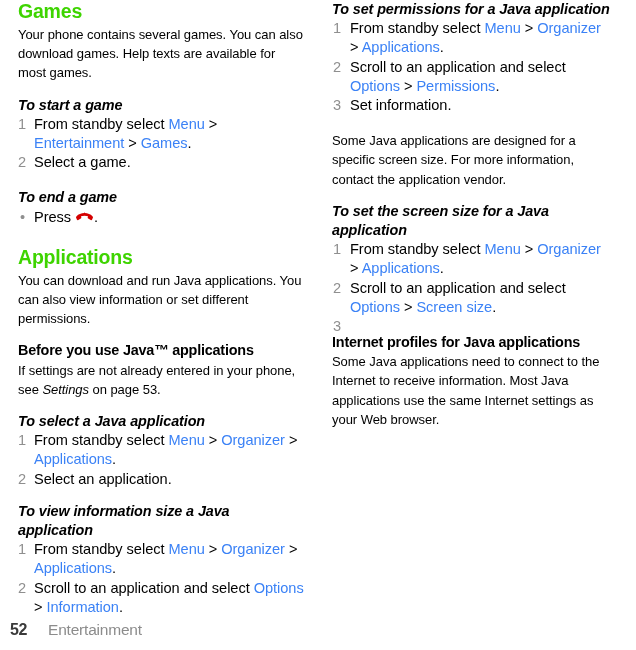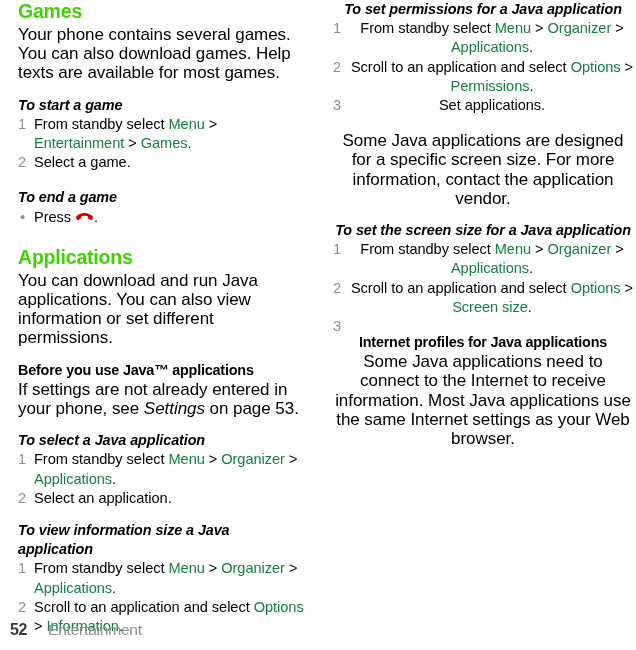--- a/index.html
+++ b/index.html
@@ -26,35 +26,34 @@
     width: 636px;
   }
   .col {
     width: 318px;
     box-sizing: border-box;
     padding-left: 18px;
     padding-right: 12px;
   }
   .col-right {
     padding-left: 14px;
-    padding-right: 2px;
-    text-align: center;
+    padding-right: 24px;
   }
 
   
   .h1 {
     font-size: 19.5px;
     font-weight: bold;
     color: #3ed400;
     line-height: 22px;
     margin: 0 0 3px 0;
     letter-spacing: -0.2px;
   }
   .body-para {
-    font-size: 17px;
+    font-size: 13px;
     line-height: 19.2px;
     margin: 0;
     letter-spacing: -0.05px;
   }
   .h-task {
     font-size: 14.4px;
     font-weight: bold;
     font-style: italic;
     line-height: 19.2px;
     margin: 0;
@@ -93,21 +92,21 @@
     position: absolute;
     left: 2px;
     top: 0;
     color: #8f8f8f;
     font-size: 14.6px;
     line-height: 19.2px;
   }
   .col-right .step { padding-left: 18px; }
   .col-right .step .num { left: 1px; }
 
-  .mi { color: #15803d; }
+  .mi { color: #3b82f6; }
   .it { font-style: italic; }
 
   
   .endcall-icon {
     display: inline-block;
     width: 17px;
     height: 11px;
     vertical-align: -1px;
     margin: 0 1px;
   }
@@ -206,21 +205,21 @@
 
     </div>
 
     <div class="col col-right">
 
       <div class="h-task">To set permissions for a Java application</div>
 
       <ol class="steps">
           <li class="step"><span class="num">1</span><span>From standby select </span><span class="mi">Menu</span><span> &gt; </span><span class="mi">Organizer</span><span> &gt; </span><span class="mi">Applications</span><span>.</span></li>
           <li class="step"><span class="num">2</span><span>Scroll to an application and select </span><span class="mi">Options</span><span> &gt; </span><span class="mi">Permissions</span><span>.</span></li>
-          <li class="step"><span class="num">3</span><span>Set applications.</span></li>
+          <li class="step"><span class="num">3</span><span>Set information.</span></li>
         </ol>
 
       <div class="gap-l"></div>
 
 
       <div class="body-para">Some Java applications are designed for a specific screen size. For more information, contact the application vendor.</div>
 
       <div class="gap-m"></div>
 
       <div class="h-task">To set the screen size for a Java application</div>

